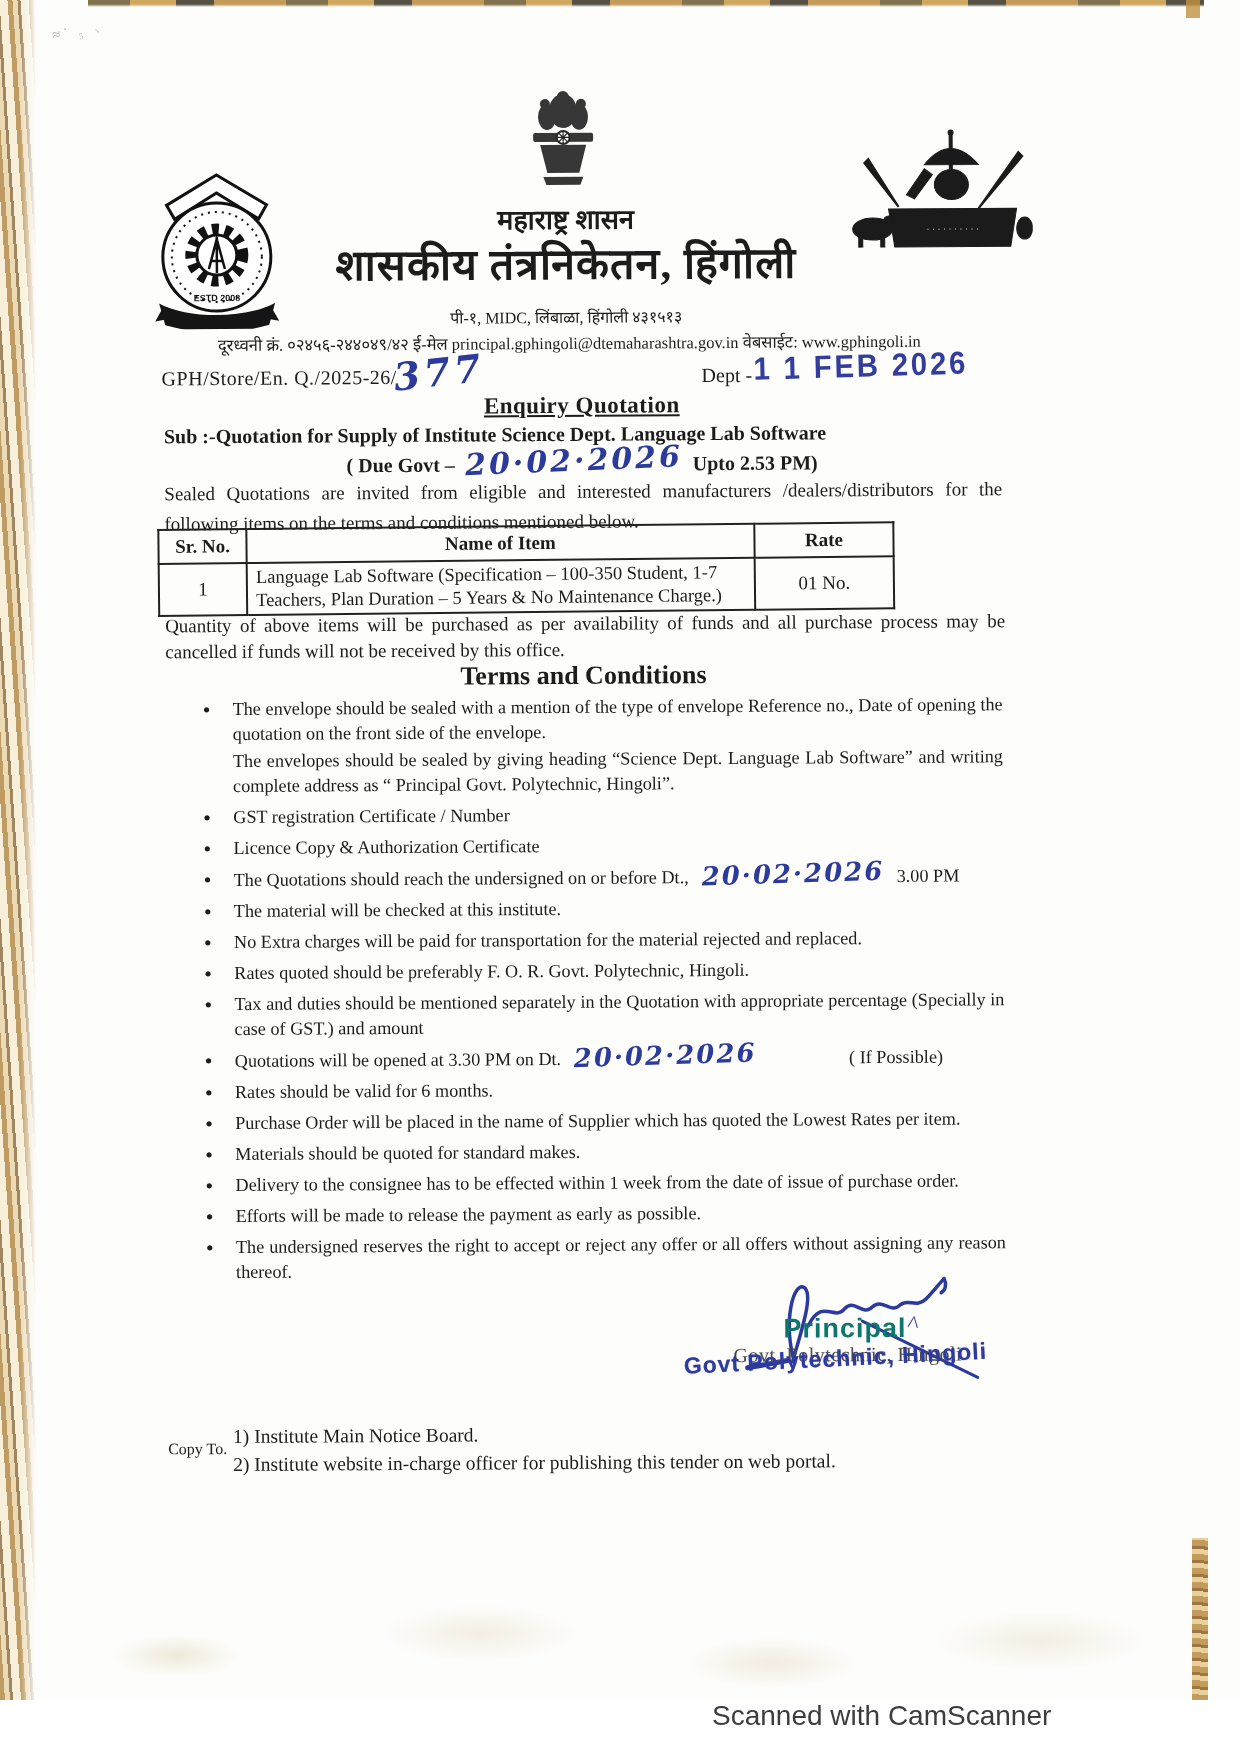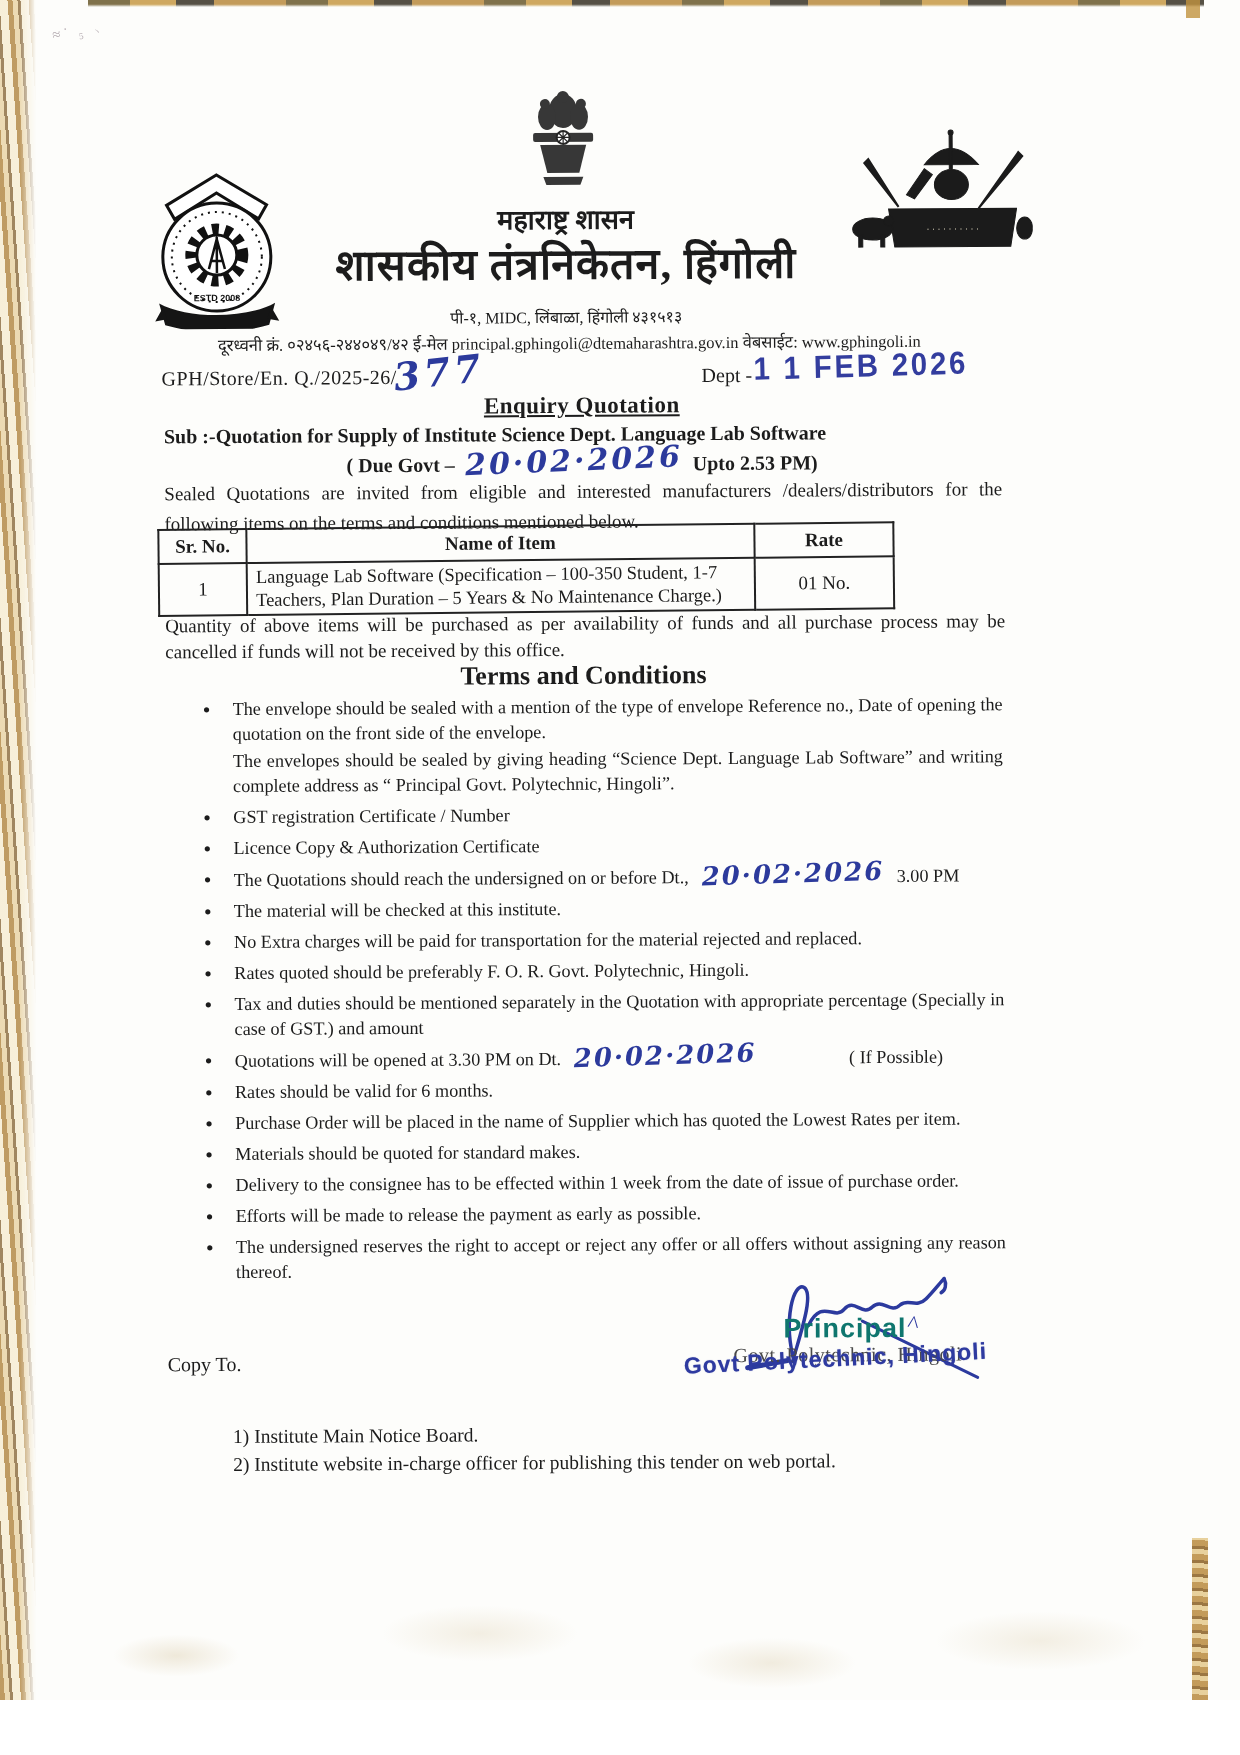--- a/index.html
+++ b/index.html
@@ -69,21 +69,21 @@
   .second-par{margin-top:2px;}
 
   
   .sig-svg{left:735px;top:1268px;}
   .sig-title{left:752px;top:1318px;font-family:"Liberation Sans",sans-serif;font-weight:bold;font-size:27px;color:#0f766e;letter-spacing:1px;margin-left:24px;}
   .sig-caret{left:900px;top:1316px;font-size:24px;color:#2e3aa0;transform:rotate(8deg);}
   .sig-printed{left:726px;top:1348px;font-size:20px;color:#4a4a4a;letter-spacing:.5px;}
   .sig-stamp{left:676px;top:1350px;font-family:"Liberation Sans",sans-serif;font-weight:bold;font-size:23px;color:#2e3aa0;
     letter-spacing:1px;transform:rotate(-2.5deg);text-shadow:0 0 1px rgba(46,58,160,.5);}
 
-  .copy-label{left:160px;top:1354px;font-size:20px;}
+  .copy-label{left:160px;top:1441px;font-size:16px;}
   .copy-item1{left:225px;top:1427px;font-size:19.5px;}
   .copy-item2{left:225px;top:1455px;font-size:19.5px;}
 
   .camscan{left:712px;top:1700px;font-family:"Liberation Sans",sans-serif;font-size:28px;color:#3d3d3d;}
 </style>
 </head>
 <body>
 
 <div class="page">
   <div class="sheet"></div>
@@ -221,13 +221,14 @@
     <div class="abs sig-title">Principal</div>
     <div class="abs sig-caret">^</div>
     <div class="abs sig-printed">Govt. Polytechnic, Hingoli</div>
     <div class="abs sig-stamp">Govt Polytechnic, Hingoli</div>
 
     <div class="abs copy-label">Copy To.</div>
     <div class="abs copy-item1">1) Institute Main Notice Board.</div>
     <div class="abs copy-item2">2) Institute website in-charge officer for publishing this tender on web portal.</div>
   </div>
 
+  <div class="abs camscan">Scanned with CamScanner</div>
 </div>
 
 </body></html>

